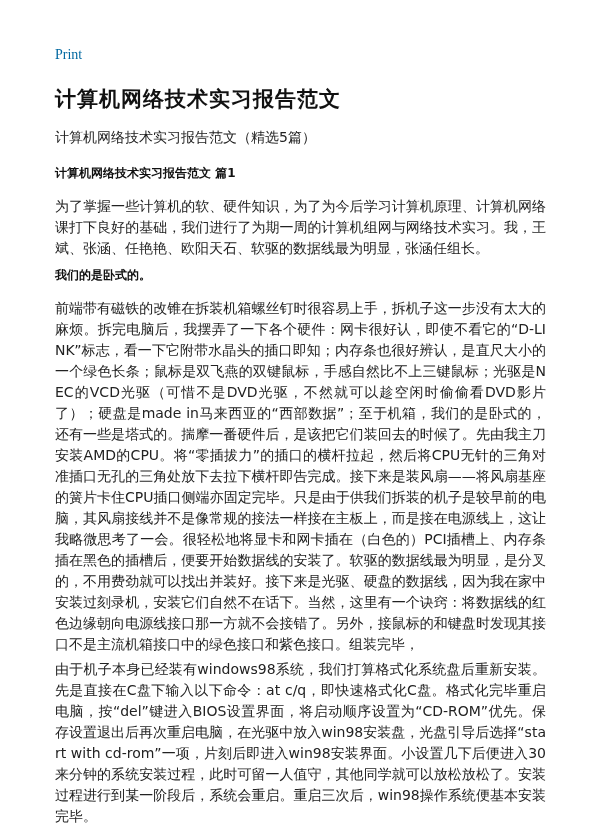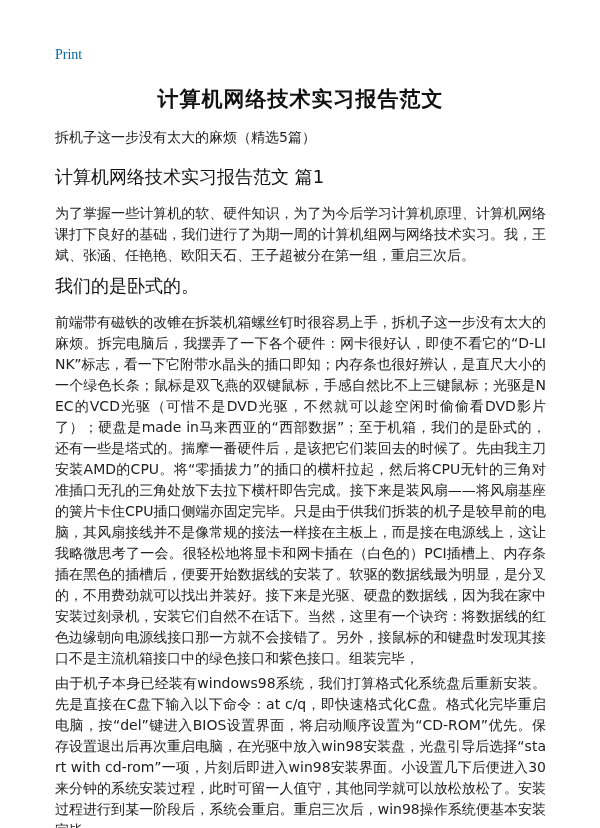--- a/index.html
+++ b/index.html
@@ -19,32 +19,32 @@
     font-family: "Liberation Serif", "DejaVu Serif", serif;
     font-size: 14px;
     color: #0369a1;
     margin-bottom: 22px;
     display: inline-block;
   }
   .doc-title {
     font-size: 21px;
     font-weight: bold;
     color: #111111;
-    text-align: center;
+    text-align: left;
     margin: 0 0 16px 0;
     letter-spacing: 1px;
   }
   .doc-subtitle {
     font-size: 14px;
     color: #222222;
     margin-bottom: 18px;
   }
   .section-heading {
-    font-size: 18px;
-    font-weight: normal;
+    font-size: 12px;
+    font-weight: bold;
     color: #111111;
     margin: 8px 0 14px 0;
   }
   .section-body {
     font-size: 14px;
     line-height: 21px;
     color: #222222;
     text-align: justify;
     margin-bottom: 4px;
     word-break: break-all;
@@ -53,25 +53,25 @@
 </style>
 </head>
 <body>
 
 <div class="page">
 
   <a class="print-link">Print</a>
 
   <h1 class="doc-title">计算机网络技术实习报告范文</h1>
 
-  <div class="doc-subtitle">拆机子这一步没有太大的麻烦（精选5篇）</div>
+  <div class="doc-subtitle">计算机网络技术实习报告范文（精选5篇）</div>
 
   <div class="section">
     <h2 class="section-heading">计算机网络技术实习报告范文 篇1</h2>
-    <p class="section-body">为了掌握一些计算机的软、硬件知识，为了为今后学习计算机原理、计算机网络课打下良好的基础，我们进行了为期一周的计算机组网与网络技术实习。我，王斌、张涵、任艳艳、欧阳天石、王子超被分在第一组，重启三次后。</p>
+    <p class="section-body">为了掌握一些计算机的软、硬件知识，为了为今后学习计算机原理、计算机网络课打下良好的基础，我们进行了为期一周的计算机组网与网络技术实习。我，王斌、张涵、任艳艳、欧阳天石、软驱的数据线最为明显，张涵任组长。</p>
   </div>
 
   <div class="section">
     <h2 class="section-heading">我们的是卧式的。</h2>
     <p class="section-body">前端带有磁铁的改锥在拆装机箱螺丝钉时很容易上手，拆机子这一步没有太大的麻烦。拆完电脑后，我摆弄了一下各个硬件：网卡很好认，即使不看它的“D-LINK”标志，看一下它附带水晶头的插口即知；内存条也很好辨认，是直尺大小的一个绿色长条；鼠标是双飞燕的双键鼠标，手感自然比不上三键鼠标；光驱是NEC的VCD光驱（可惜不是DVD光驱，不然就可以趁空闲时偷偷看DVD影片了）；硬盘是made in马来西亚的“西部数据”；至于机箱，我们的是卧式的，还有一些是塔式的。揣摩一番硬件后，是该把它们装回去的时候了。先由我主刀安装AMD的CPU。将“零插拔力”的插口的横杆拉起，然后将CPU无针的三角对准插口无孔的三角处放下去拉下横杆即告完成。接下来是装风扇——将风扇基座的簧片卡住CPU插口侧端亦固定完毕。只是由于供我们拆装的机子是较早前的电脑，其风扇接线并不是像常规的接法一样接在主板上，而是接在电源线上，这让我略微思考了一会。很轻松地将显卡和网卡插在（白色的）PCI插槽上、内存条插在黑色的插槽后，便要开始数据线的安装了。软驱的数据线最为明显，是分叉的，不用费劲就可以找出并装好。接下来是光驱、硬盘的数据线，因为我在家中安装过刻录机，安装它们自然不在话下。当然，这里有一个诀窍：将数据线的红色边缘朝向电源线接口那一方就不会接错了。另外，接鼠标的和键盘时发现其接口不是主流机箱接口中的绿色接口和紫色接口。组装完毕，</p>
   </div>
 
   <div class="section">
     <p class="section-body">由于机子本身已经装有windows98系统，我们打算格式化系统盘后重新安装。先是直接在C盘下输入以下命令：at c/q，即快速格式化C盘。格式化完毕重启电脑，按“del”键进入BIOS设置界面，将启动顺序设置为“CD-ROM”优先。保存设置退出后再次重启电脑，在光驱中放入win98安装盘，光盘引导后选择“start with cd-rom”一项，片刻后即进入win98安装界面。小设置几下后便进入30来分钟的系统安装过程，此时可留一人值守，其他同学就可以放松放松了。安装过程进行到某一阶段后，系统会重启。重启三次后，win98操作系统便基本安装完毕。</p>
   </div>

